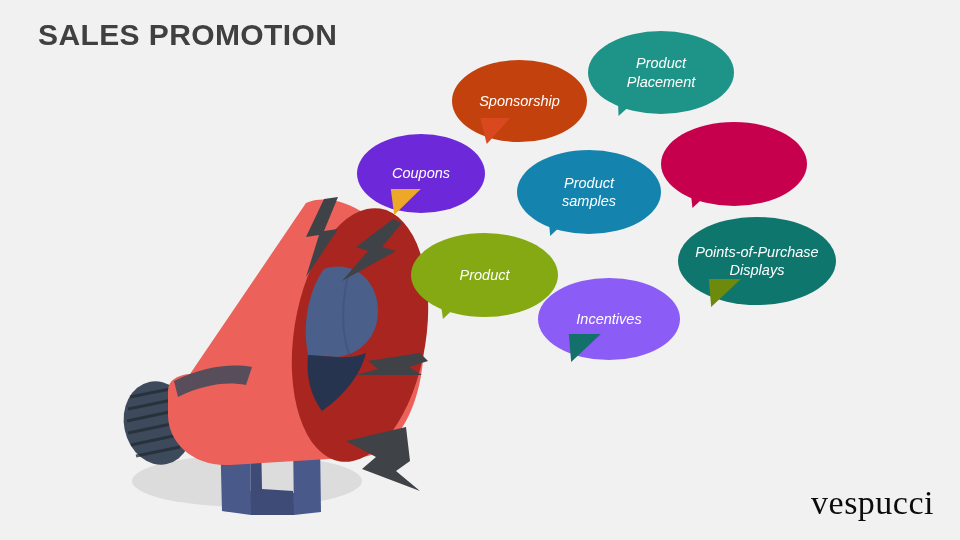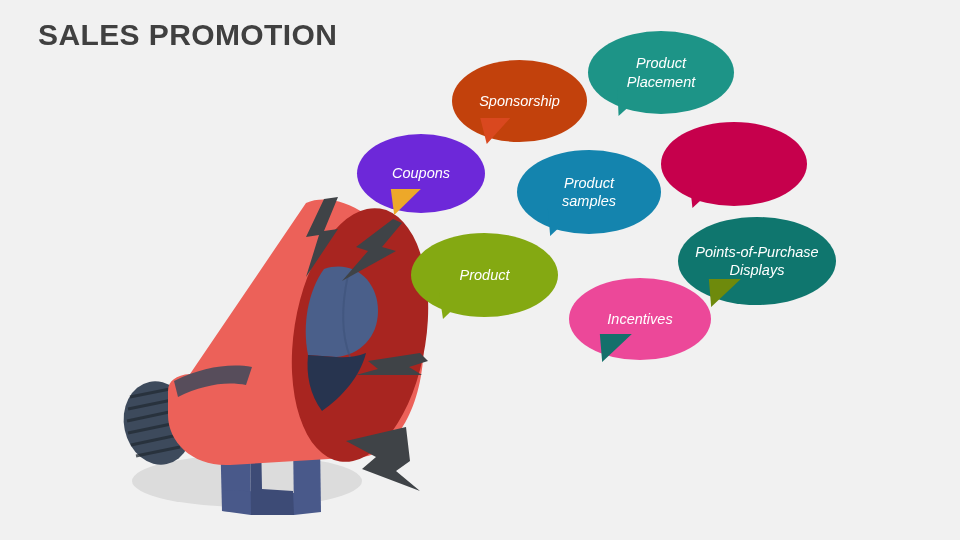--- a/index.html
+++ b/index.html
@@ -117,17 +117,18 @@
       <div class="bubble" style="left: 357px; top: 134px; width: 128px; height: 79px; background: #6d28d9;"><span>Coupons</span><span style="position: absolute; left: 28px; bottom: -2px; width: 0px; height: 0px; border-left: 15px solid transparent; border-right: 15px solid transparent; border-top: 26px solid rgb(237, 168, 41); transform: skewX(-24deg); z-index: -1;"></span></div>
       <div class="bubble" style="left: 452px; top: 60px; width: 135px; height: 82px; background: #c2410c;"><span>Sponsorship</span><span style="position: absolute; left: 24px; bottom: -2px; width: 0px; height: 0px; border-left: 15px solid transparent; border-right: 15px solid transparent; border-top: 26px solid rgb(217, 72, 31); transform: skewX(-18deg); z-index: -1;"></span></div>
       <div class="bubble" style="left: 588px; top: 31px; width: 146px; height: 83px; background: rgb(29, 148, 135);"><span>Product
 Placement</span><span style="position: absolute; left: 22px; bottom: -2px; width: 0px; height: 0px; border-left: 16px solid transparent; border-right: 16px solid transparent; border-top: 28px solid rgb(29, 148, 135); transform: skewX(-28deg); z-index: -1;"></span></div>
       <div class="bubble" style="left: 517px; top: 150px; width: 144px; height: 84px; background: rgb(20, 132, 174);"><span>Product
 samples</span><span style="position: absolute; left: 24px; bottom: -2px; width: 0px; height: 0px; border-left: 16px solid transparent; border-right: 16px solid transparent; border-top: 28px solid rgb(20, 132, 174); transform: skewX(-26deg); z-index: -1;"></span></div>
       <div class="bubble" style="left: 661px; top: 122px; width: 146px; height: 84px; background: rgb(198, 0, 76);"><span style="position: absolute; left: 22px; bottom: -2px; width: 0px; height: 0px; border-left: 16px solid transparent; border-right: 16px solid transparent; border-top: 27px solid rgb(198, 0, 76); transform: skewX(-26deg); z-index: -1;"></span></div>
       <div class="bubble" style="left: 411px; top: 233px; width: 147px; height: 84px; background: rgb(132, 169, 18);"><span>Product</span><span style="position: absolute; left: 22px; bottom: -2px; width: 0px; height: 0px; border-left: 16px solid transparent; border-right: 16px solid transparent; border-top: 27px solid rgb(132, 169, 18); transform: skewX(-24deg); z-index: -1;"></span></div>
       <div class="bubble" style="left: 678px; top: 217px; width: 158px; height: 88px; background: #0f766e;"><span>Points-of-Purchase
 Displays</span><span style="position: absolute; left: 24px; bottom: -2px; width: 0px; height: 0px; border-left: 16px solid transparent; border-right: 16px solid transparent; border-top: 28px solid rgb(110, 138, 12); transform: skewX(-26deg); z-index: -1;"></span></div>
-      <div class="bubble" style="left: 569px; top: 278px; width: 142px; height: 82px; background: #ec4899;"><span>Incentives</span><span style="position: absolute; left: 24px; bottom: -2px; width: 0px; height: 0px; border-left: 16px solid transparent; border-right: 16px solid transparent; border-top: 28px solid rgb(20, 112, 107); transform: skewX(-26deg); z-index: -1;"></span></div>
+      <div class="bubble" style="left: 538px; top: 278px; width: 142px; height: 82px; background: #8b5cf6;"><span>Incentives</span><span style="position: absolute; left: 24px; bottom: -2px; width: 0px; height: 0px; border-left: 16px solid transparent; border-right: 16px solid transparent; border-top: 28px solid rgb(20, 112, 107); transform: skewX(-26deg); z-index: -1;"></span></div>
     </div>
 
+  <div id="logo">vespucci</div>
 
 </div>
 
 </body></html>

